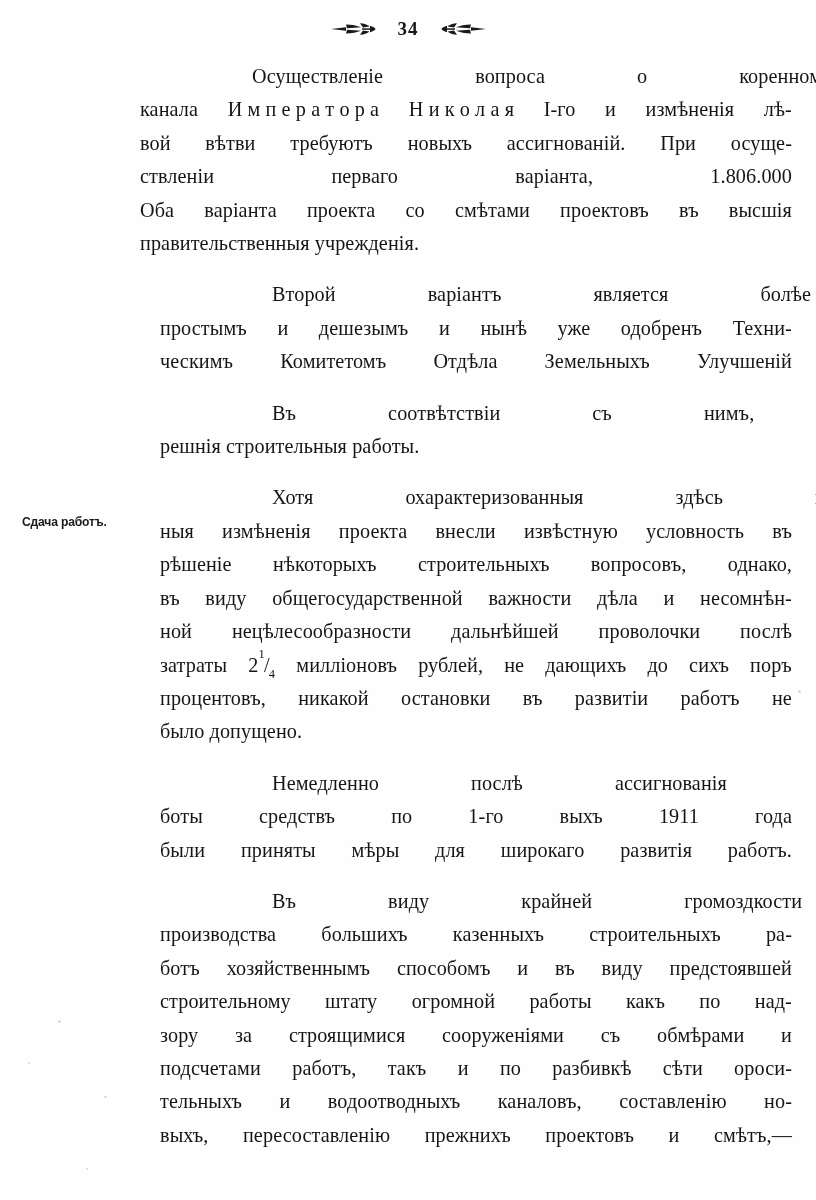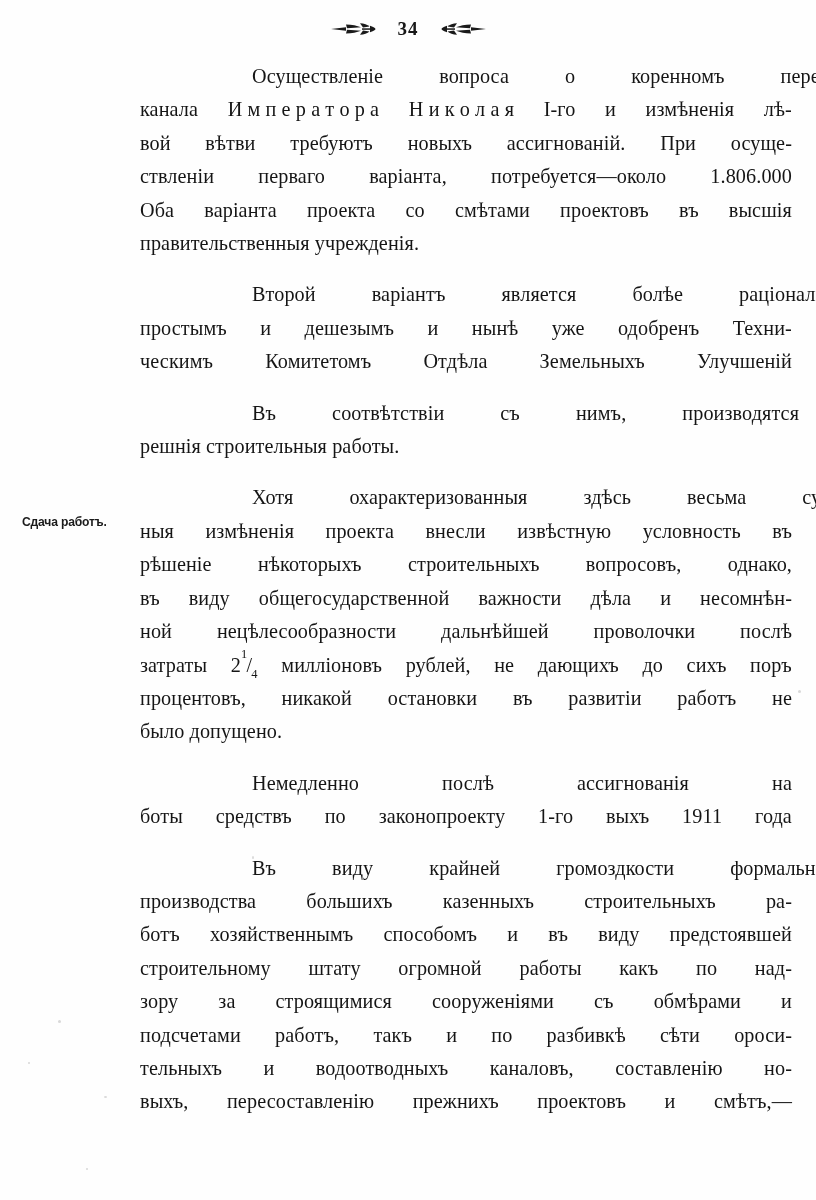--- a/index.html
+++ b/index.html
@@ -58,37 +58,37 @@
     top: 60px;
     width: 652px;
   }
 
   .para {
     margin: 0 0 0 0;
     font-size: 20.2px;
     line-height: 33.4px;
     color: #151515;
   }
-  .para + .para { margin-top: 18px; }
+  .para + .para { margin-top: 18px; margin-left: 20px; }
 
   
   .line {
     display: block;
     white-space: nowrap;
     letter-spacing: 0.1px;
   }
   
   .line.j {
     display: flex;
     justify-content: space-between;
     white-space: normal;
   }
   .line.j > span { white-space: pre; }
   .line.indent { text-indent: 56px; }
-  .line.j.indent { padding-left: 56px; }
+  .line.j.indent { padding-left: 56px; gap: 36px; }
 
   
   .marginalia {
     position: absolute;
     left: 22px;
     top: 514px;
     width: 120px;
     font-family: "Liberation Sans", "DejaVu Sans", sans-serif;
     font-size: 13.2px;
     line-height: 16px;
@@ -179,21 +179,20 @@
           <span>требуютъ</span>
           <span>новыхъ</span>
           <span>ассигнованій.</span>
           <span>При</span>
           <span>осуще-</span>
         </span>
         <span class="line j">
           <span>ствленіи</span>
           <span>перваго</span>
           <span>варіанта,</span>
-          <span>потребуется—около</span>
           <span>1.806.000</span>
         </span>
         <span class="line j">
           <span>Оба</span>
           <span>варіанта</span>
           <span>проекта</span>
           <span>со</span>
           <span>смѣтами</span>
           <span>проектовъ</span>
           <span>въ</span>
@@ -304,25 +303,33 @@
         <span class="line j indent">
           <span>Немедленно</span>
           <span>послѣ</span>
           <span>ассигнованія</span>
           <span>на</span>
         </span>
         <span class="line j">
           <span>боты</span>
           <span>средствъ</span>
           <span>по</span>
-          <span>законопроекту</span>
           <span>1-го</span>
           <span>выхъ</span>
           <span>1911</span>
           <span>года</span>
+        </span>
+        <span class="line j">
+          <span>были</span>
+          <span>приняты</span>
+          <span>мѣры</span>
+          <span>для</span>
+          <span>широкаго</span>
+          <span>развитія</span>
+          <span>работъ.</span>
         </span>
       </p>
       <p class="para">
         <span class="line j indent">
           <span>Въ</span>
           <span>виду</span>
           <span>крайней</span>
           <span>громоздкости</span>
           <span>формальной</span>
         </span>

